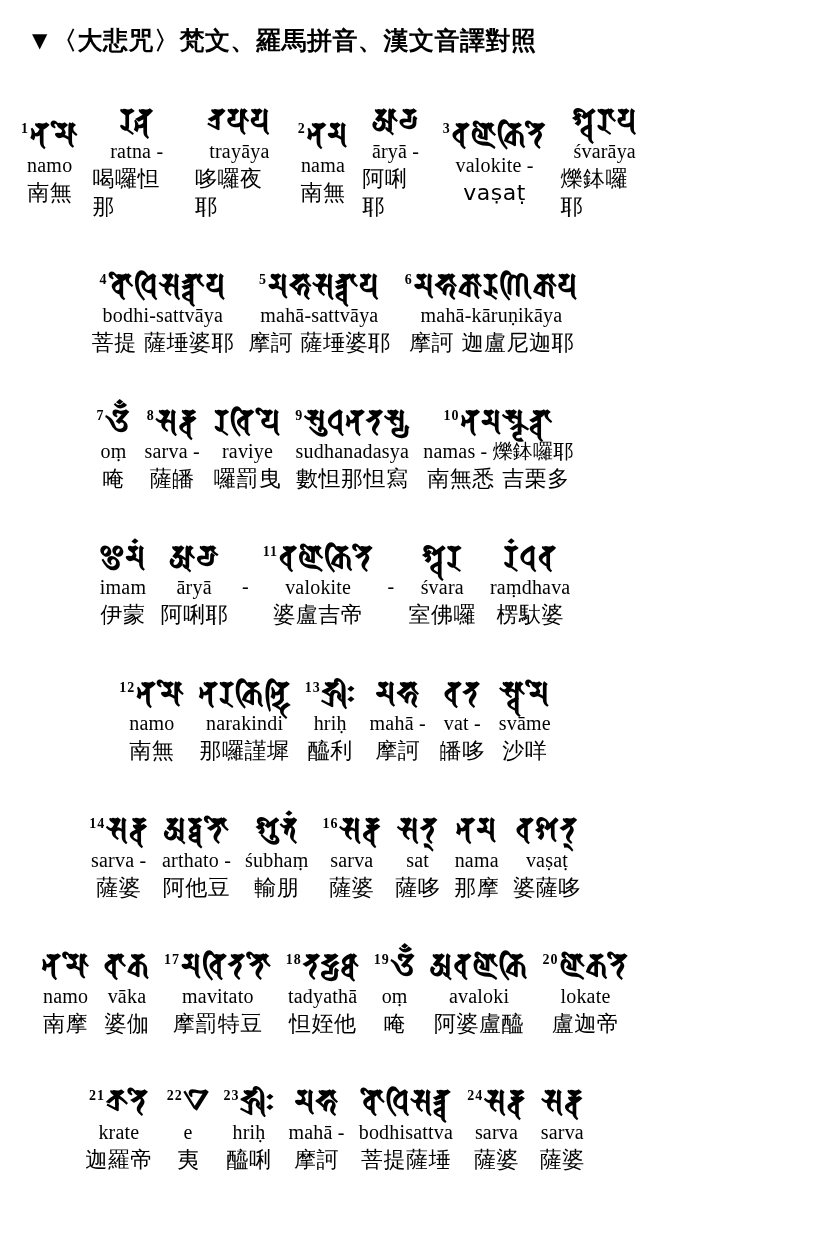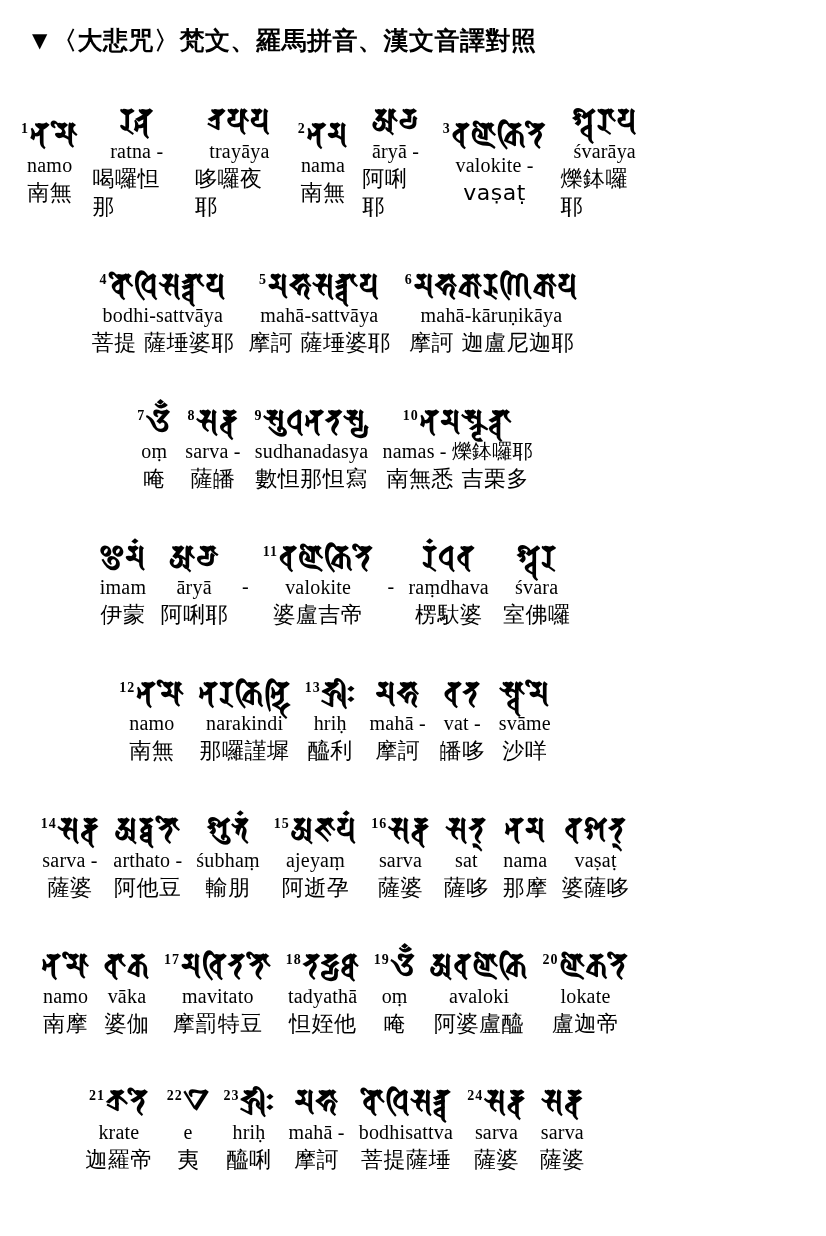--- a/index.html
+++ b/index.html
@@ -160,20 +160,25 @@
             <div class="dev"><span class="num">7</span><span>𑖌𑖼</span></div>
             <div class="rom">oṃ</div>
             <div class="han">唵</div>
           </div>
           <div class="grp">
             <div class="dev"><span class="num">8</span><span>𑖭𑖨𑖿𑖪</span></div>
             <div class="rom">sarva -</div>
             <div class="han">薩皤</div>
           </div>
           <div class="grp">
+            <div class="dev"><span>𑖨𑖪𑖰𑖧𑖸</span></div>
+            <div class="rom">raviye</div>
+            <div class="han">囉罰曳</div>
+          </div>
+          <div class="grp">
             <div class="dev"><span class="num">9</span><span>𑖭𑖲𑖠𑖡𑖝𑖭𑖿𑖧</span></div>
             <div class="rom">sudhanadasya</div>
             <div class="han">數怛那怛寫</div>
           </div>
           <div class="grp">
             <div class="dev"><span class="num">10</span><span>𑖡𑖦𑖭𑖿𑖎𑖴𑖝𑖿𑖪𑖯</span></div>
             <div class="rom">namas - 爍鉢囉耶</div>
             <div class="han">南無悉 吉栗多</div>
           </div>
         </div>
@@ -199,29 +204,29 @@
             <div class="dev"><span class="num">11</span><span>𑖪𑖩𑖺𑖎𑖰𑖝𑖸</span></div>
             <div class="rom">valokite</div>
             <div class="han">婆盧吉帝</div>
           </div>
           <div class="grp">
             <div class="dev"><span></span></div>
             <div class="rom">-</div>
             <div class="han"></div>
           </div>
           <div class="grp">
+            <div class="dev"><span>𑖫𑖿𑖪𑖨</span></div>
+            <div class="rom">śvara</div>
+            <div class="han">室佛囉</div>
+          </div>
+          <div class="grp">
             <div class="dev"><span>𑖨𑖽𑖠𑖪</span></div>
             <div class="rom">raṃdhava</div>
             <div class="han">楞馱婆</div>
           </div>
-          <div class="grp">
-            <div class="dev"><span>𑖫𑖿𑖪𑖨</span></div>
-            <div class="rom">śvara</div>
-            <div class="han">室佛囉</div>
-          </div>
         </div>
       </div>
       <div class="block">
         <div class="rowwrap">
           <div class="grp">
             <div class="dev"><span class="num">12</span><span>𑖡𑖦𑖺</span></div>
             <div class="rom">namo</div>
             <div class="han">南無</div>
           </div>
           <div class="grp">
@@ -262,25 +267,20 @@
             <div class="dev"><span>𑖀𑖨𑖿𑖞𑖝𑖺</span></div>
             <div class="rom">arthato -</div>
             <div class="han">阿他豆</div>
           </div>
           <div class="grp">
             <div class="dev"><span>𑖫𑖲𑖥𑖽</span></div>
             <div class="rom">śubhaṃ</div>
             <div class="han">輸朋</div>
           </div>
           <div class="grp">
-            <div class="dev"><span class="num">15</span><span>𑖀𑖕𑖧𑖽</span></div>
-            <div class="rom">ajeyaṃ</div>
-            <div class="han">阿逝孕</div>
-          </div>
-          <div class="grp">
             <div class="dev"><span class="num">16</span><span>𑖭𑖨𑖿𑖪</span></div>
             <div class="rom">sarva</div>
             <div class="han">薩婆</div>
           </div>
           <div class="grp">
             <div class="dev"><span>𑖭𑖝𑖿</span></div>
             <div class="rom">sat</div>
             <div class="han">薩哆</div>
           </div>
           <div class="grp">

